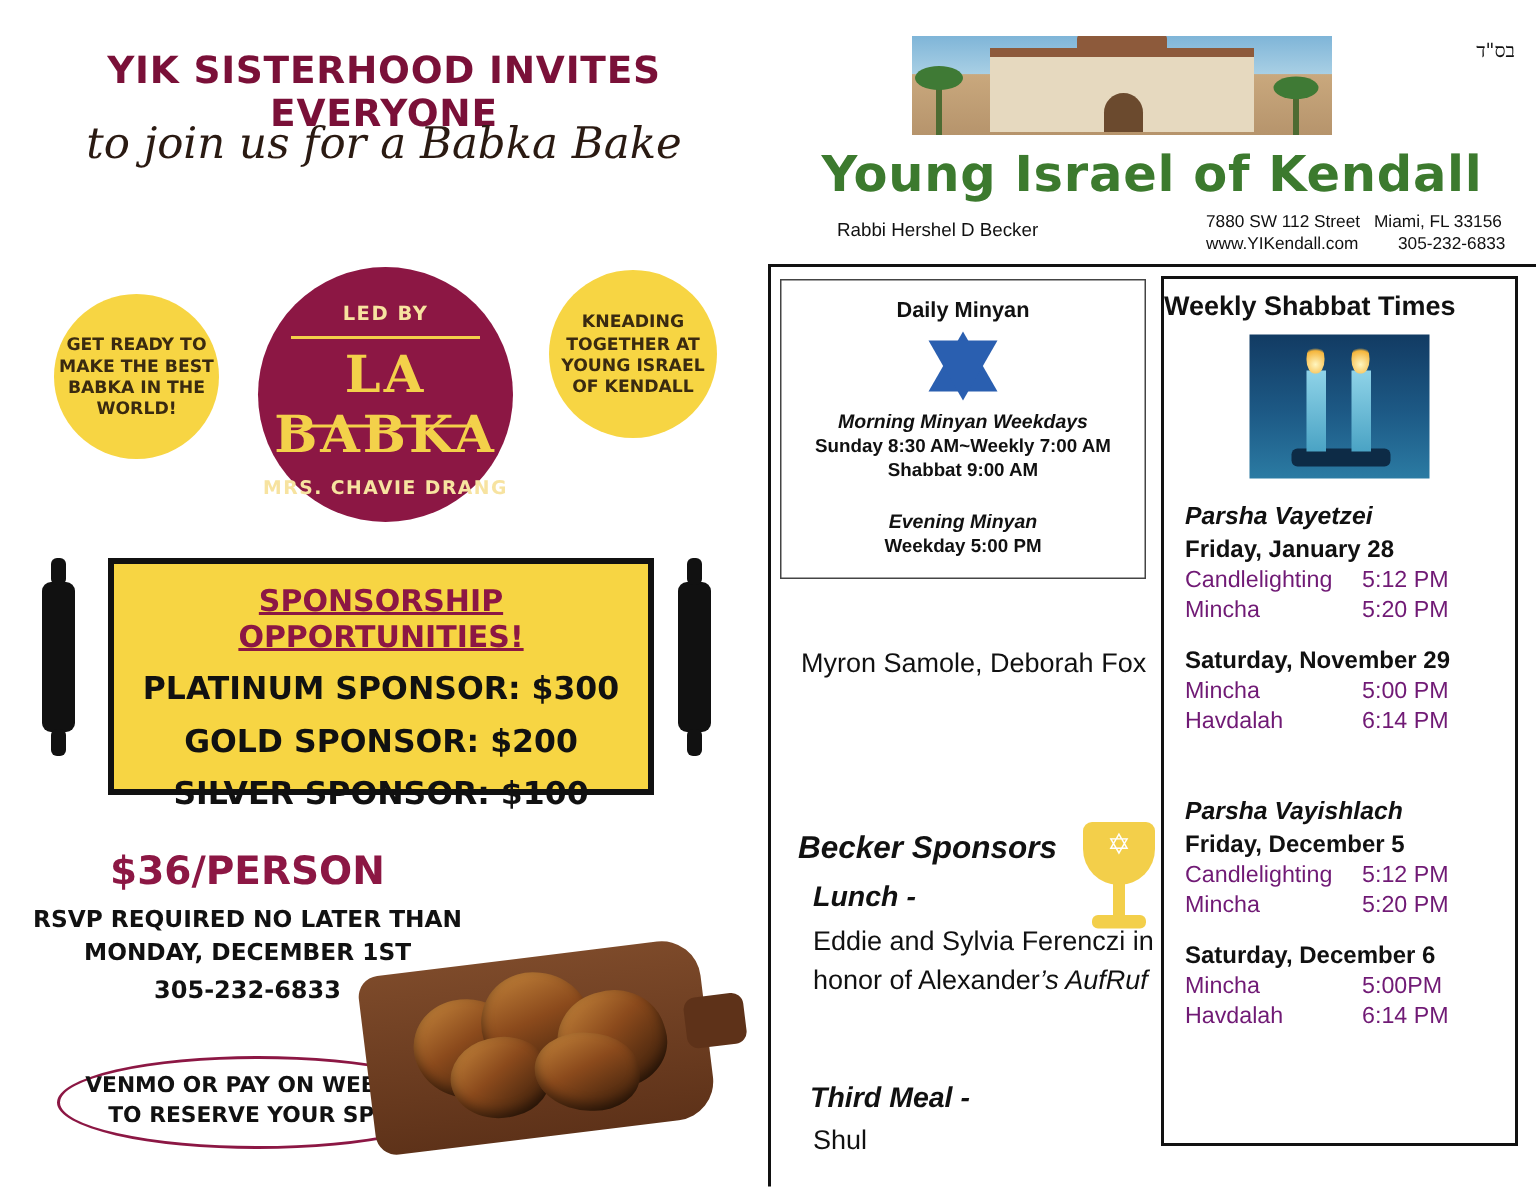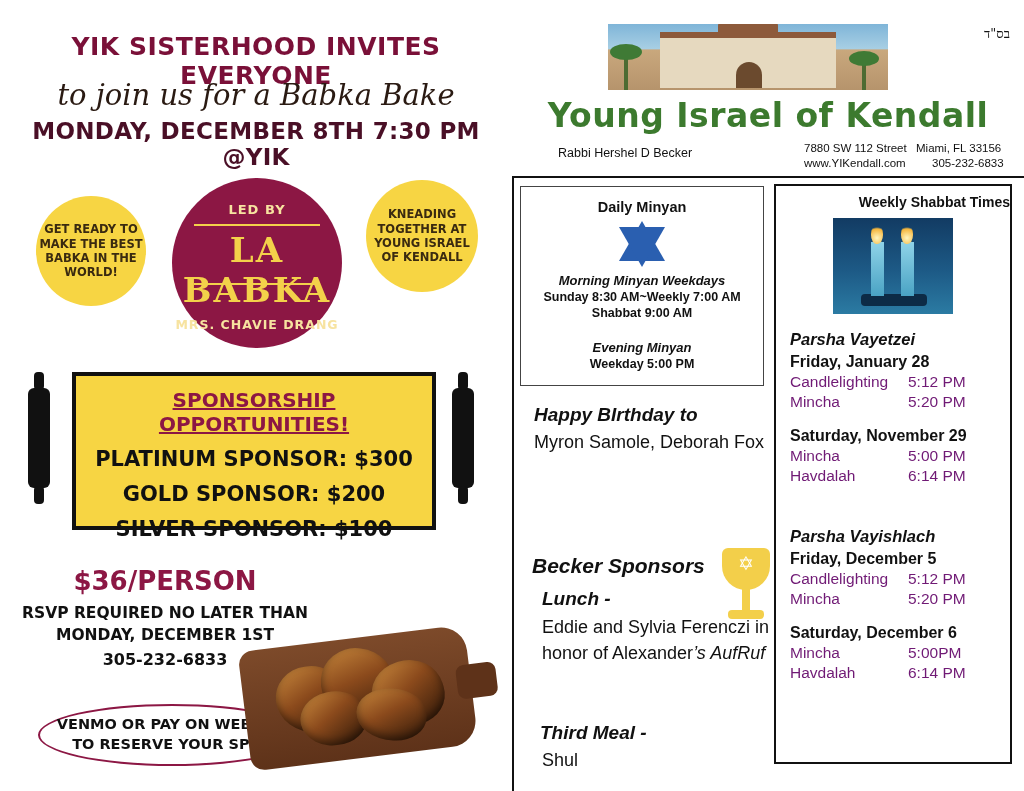--- a/index.html
+++ b/index.html
@@ -559,27 +559,26 @@
   
   .shabbat-box {
     position: absolute;
     left: 262px; top: 184px;
     width: 238px; height: 580px;
     border: 2px solid #111;
     box-sizing: border-box;
     background: #fff;
   }
   .shabbat-title {
-    text-align: right;
+    text-align: left;
     margin-top: 8px;
     font-family: "Liberation Sans", sans-serif;
     font-weight: bold;
-    font-size: 14px;
-    color: #111;
-    margin-left: 20px;
+    font-size: 18px;
+    color: #111;
   }
   .candles {
     margin: 8px auto 0;
     width: 120px; height: 96px;
     background: linear-gradient(180deg,#123b63 0%, #1d5a86 55%, #2b7ba3 100%);
     position: relative;
     overflow: hidden;
   }
   .candles .c {
     position: absolute;
@@ -634,21 +633,20 @@
 </style>
 </head>
 <body>
 
 <div class="page">
 
   <div class="left-panel">
 
     <div class="flyer-head1">YIK SISTERHOOD INVITES EVERYONE</div>
     <div class="flyer-head2">to join us for a Babka Bake</div>
-    <div class="flyer-head3">MONDAY, DECEMBER 8TH 7:30 PM @YIK</div>
 
     <div class="circle" id="circle-left">GET READY TO MAKE THE BEST BABKA IN THE WORLD!</div>
     <div class="circle" id="circle-right">KNEADING TOGETHER AT YOUNG ISRAEL OF KENDALL</div>
 
     <div class="babka-badge">
       <div class="ledby">LED BY</div>
       <div class="rule-top"></div>
       <div class="brand">LA BABKA</div>
       <div class="rule-bot"></div>
       <div class="arcname">MRS. CHAVIE DRANG</div>
@@ -717,21 +715,20 @@
         <div class="tri2"></div>
       </div>
       <div class="minyan-sub">Morning Minyan Weekdays</div>
       <div class="minyan-line">Sunday 8:30 AM~Weekly  7:00 AM</div>
       <div class="minyan-line">Shabbat 9:00 AM</div>
       <div style="height:14px"></div>
       <div class="minyan-sub">Evening Minyan</div>
       <div class="minyan-line">Weekday 5:00 PM</div>
     </div>
 
-    <div class="bday-title">Happy BIrthday to</div>
     <div class="bday-names">Myron Samole, Deborah Fox</div>
 
     <div class="cup">
       <div class="bowl"></div>
       <div class="cstar">✡</div>
       <div class="stem"></div>
       <div class="base"></div>
     </div>
 
     <div class="kiddush-title">Becker Sponsors</div>

